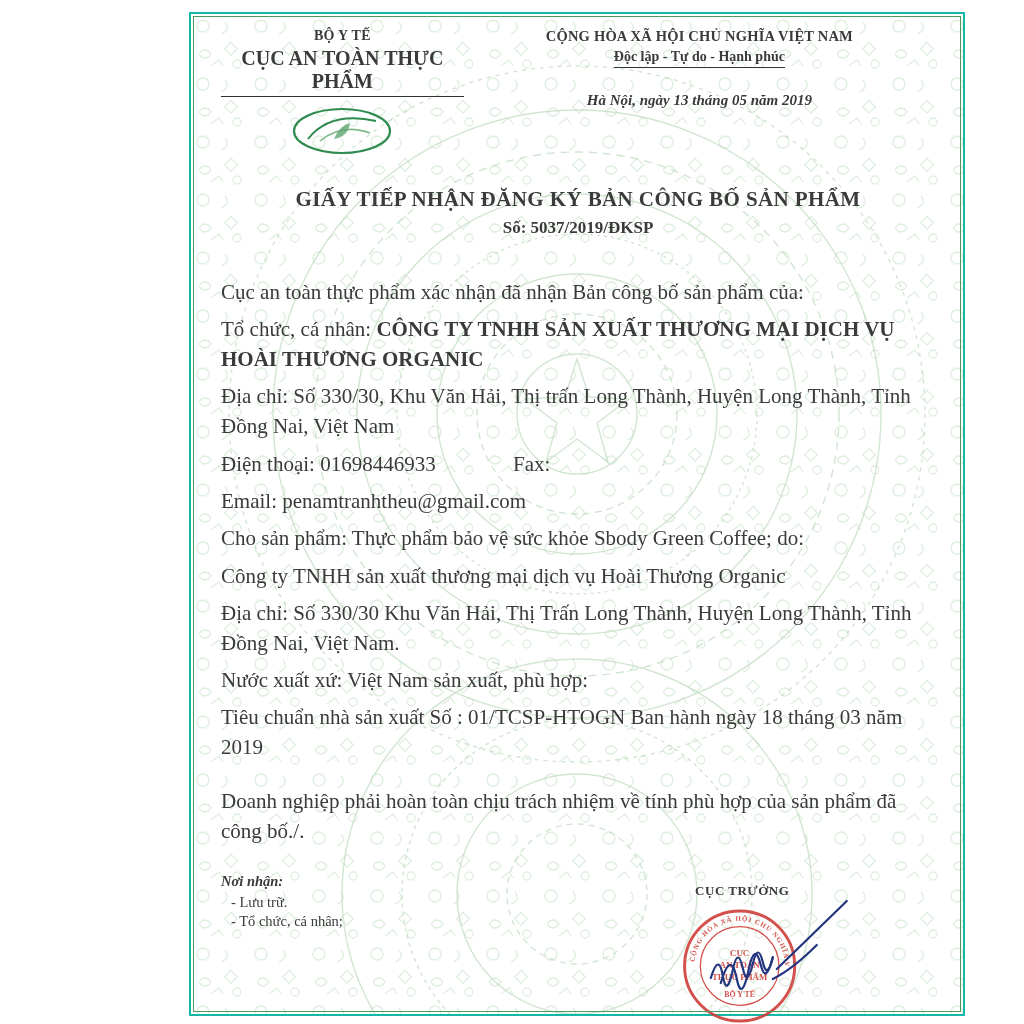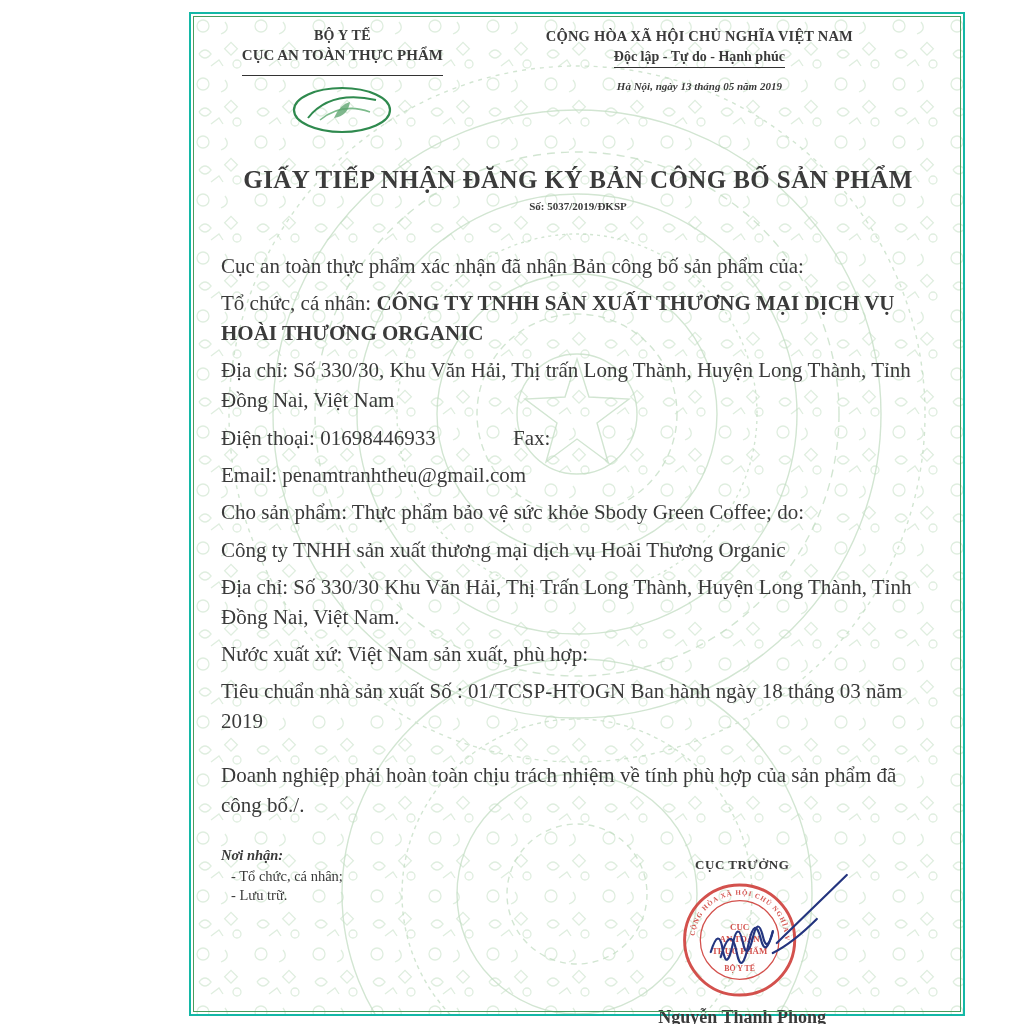--- a/index.html
+++ b/index.html
@@ -12,32 +12,32 @@
 
   .watermark{position:absolute;inset:0;z-index:0;pointer-events:none;}
 
   .content{position:relative;z-index:2;padding:14px 28px 0 30px;}
 
   
   .hdr{display:flex;}
   .hdr-left{flex:0 0 34%;text-align:center;}
   .hdr-right{flex:1;text-align:center;}
   .ministry{font-weight:bold;font-size:14px;letter-spacing:.3px;}
-  .dept{font-weight:bold;font-size:15px;margin-top:3px;display:inline-block;
-        border-bottom:1.4px solid #333;padding-bottom:11px;}
+  .dept{font-weight:bold;font-size:20px;margin-top:3px;display:inline-block;
+        border-bottom:1.4px solid #333;padding-bottom:3px;}
   .country{font-weight:bold;font-size:14.5px;letter-spacing:.2px;}
   .motto{font-weight:bold;font-size:14px;margin-top:4px;display:inline-block;
          border-bottom:1.4px solid #333;padding-bottom:2px;}
-  .dateline{font-style:italic;font-weight:600;font-size:11px;margin-top:12px;}
+  .dateline{font-style:italic;font-weight:600;font-size:15px;margin-top:24px;}
   .logo{margin-top:8px;}
 
   
-  .title{ text-align:center;font-weight:bold;font-size:25px;color:#3b3b3b;
+  .title{ text-align:center;font-weight:bold;font-size:21px;color:#3b3b3b;
           letter-spacing:.4px;margin-top:26px;}
-  .docnum{text-align:center;font-weight:bold;font-size:11px;margin-top:6px;}
+  .docnum{text-align:center;font-weight:bold;font-size:17px;margin-top:6px;}
 
   
   .docbody{margin-top:40px;font-size:21px;line-height:1.42;}
   .docbody p{margin:0 0 7.5px 0;}
   .b{font-weight:bold;}
   .row-split span.first{display:inline-block;width:292px;}
 
   
   .foot{display:flex;margin-top:26px;}
   .foot-left{flex:0 0 46%;font-size:14.5px;}
@@ -123,22 +123,22 @@
       <p>Công ty TNHH sản xuất thương mại dịch vụ Hoài Thương Organic</p>
       <p>Địa chỉ: Số 330/30 Khu Văn Hải, Thị Trấn Long Thành, Huyện Long Thành, Tỉnh Đồng Nai, Việt Nam.</p>
       <p>Nước xuất xứ: Việt Nam sản xuất, phù hợp:</p>
       <p>Tiêu chuẩn nhà sản xuất Số : 01/TCSP-HTOGN Ban hành ngày 18 tháng 03 năm 2019</p>
       <p style="margin-top:24px">Doanh nghiệp phải hoàn toàn chịu trách nhiệm về tính phù hợp của sản phẩm đã công bố./.</p>
     </div>
 
     <div class="foot">
       <div class="foot-left">
         <p class="recip-label">Nơi nhận:</p>
+        <p class="recip">- Lưu trữ.</p>
         <p class="recip">- Tổ chức, cá nhân;</p>
-        <p class="recip">- Lưu trữ.</p>
       </div>
       <div class="foot-right">
         <div class="signer-title">CỤC TRƯỞNG</div>
 
         <div class="stamp-wrap">
           <svg class="stamp" width="118" height="118" viewBox="0 0 120 120">
             <circle cx="60" cy="60" r="56" fill="none" stroke="#cf3f3a" stroke-width="3"></circle>
             <circle cx="60" cy="60" r="40" fill="none" stroke="#cf3f3a" stroke-width="1.3"></circle>
             <defs>
               <path id="arcTop" d="M 14 60 A 46 46 0 0 1 106 60"></path>

